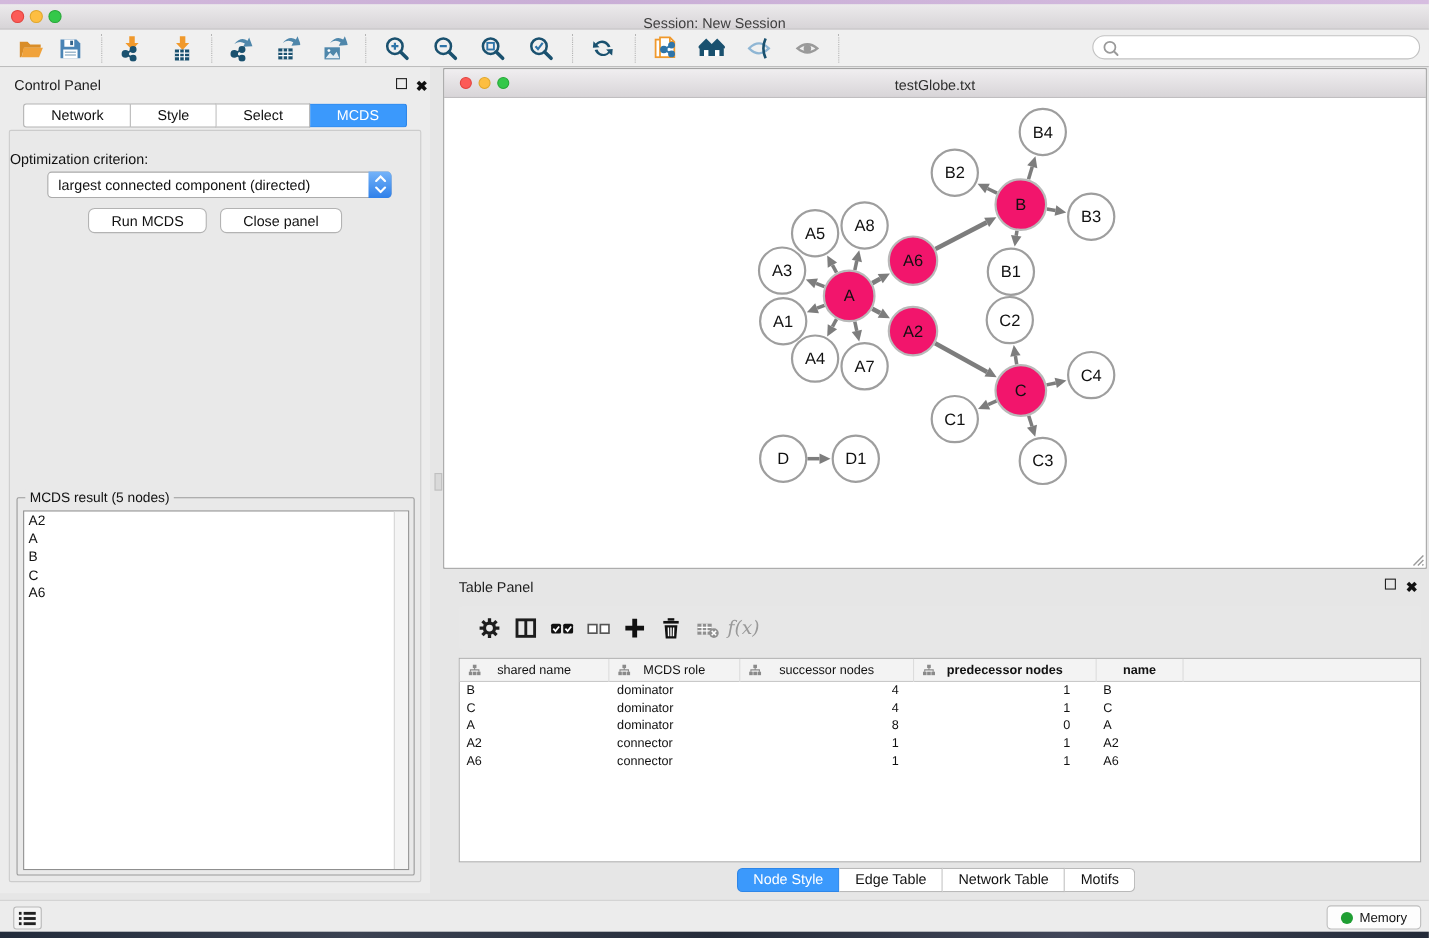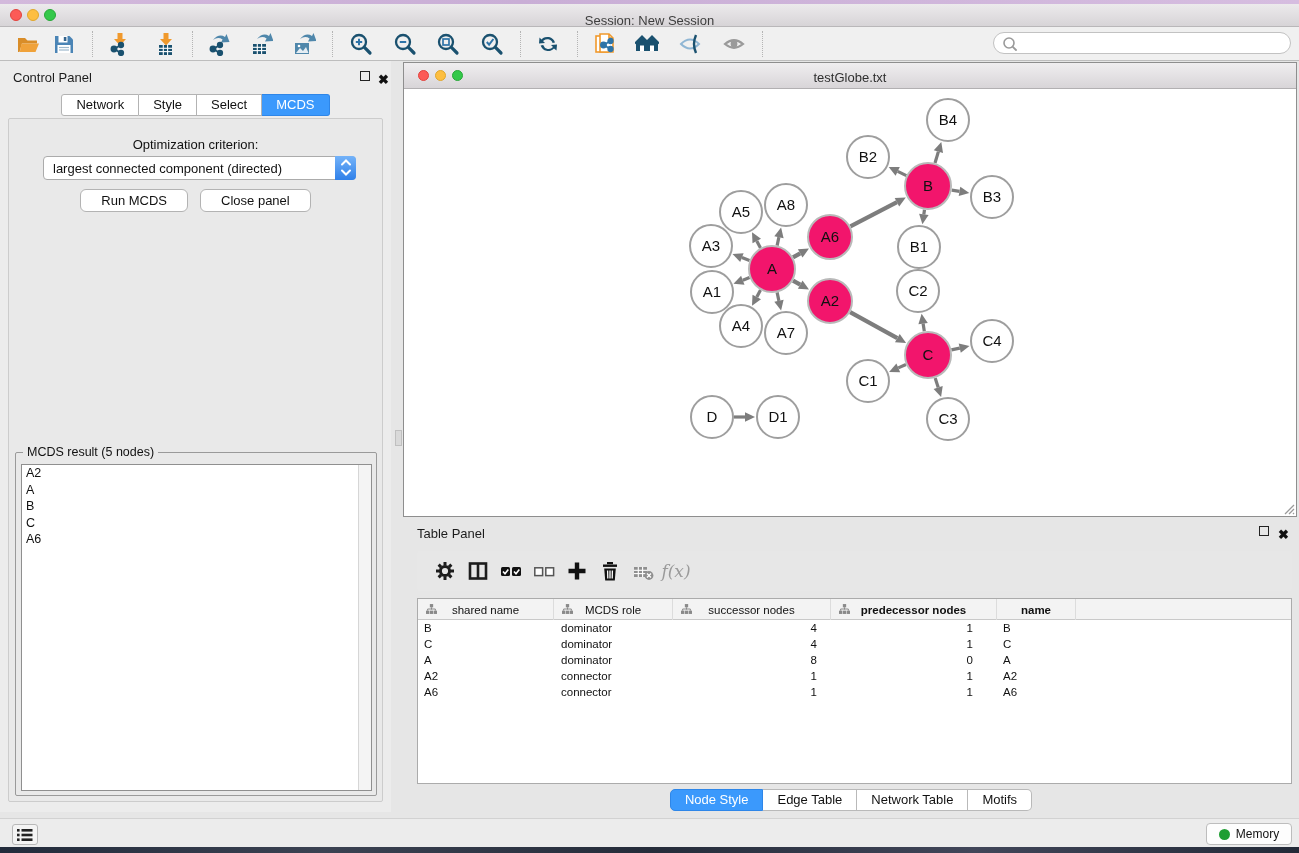--- a/index.html
+++ b/index.html
@@ -23,26 +23,26 @@
   #search-input { border:none; outline:none; flex:1; font-size:12px; background:transparent; height:18px; }
 
   
   #control-panel { left:0; top:61px; width:391px; height:751px; background:#ececec; }
   #cp-header { left:0; top:0; width:100%; height:30px;padding-left:12px; }
   #cp-title { left:13px; top:9px; font-size:13px; color:#1c1c1c; }
   .win-btn { position:absolute; top:9px; width:13px; height:13px; cursor:pointer; }
   .float-glyph { display:block; width:10px; height:10px; border:1.6px solid #222; margin-top:1px; }
   .close-glyph { font-size:13px; font-weight:bold; color:#111; line-height:12px; }
   #cp-tabs { left:0; top:33px; width:100%; display:flex; justify-content:center; gap:0; }
-  .cp-tab { height:22px; padding:0 14px; font-size:13px; line-height:20px; background:#fff; border:1px solid #b3b3b3; border-left:none; color:#111; cursor:pointer; }
+  .cp-tab { height:22px; padding:0 24px; font-size:13px; line-height:20px; background:#fff; border:1px solid #b3b3b3; border-left:none; color:#111; cursor:pointer; }
   .cp-tab:first-child { border-left:1px solid #b3b3b3; border-radius:3px 0 0 3px; }
   .cp-tab:last-child { border-radius:0 3px 3px 0; }
   .cp-tab.sel { background:#3b99fc; border-color:#2e86e8; color:#fff; }
   #cp-body { left:8px; top:57px; width:375px; height:684px; background:#e9e9e9; border:1px solid #cccccc; border-radius:2px; }
-  #opt-label { width:100%; text-align:center; top:18px; font-size:13px; color:#111; }
+  #opt-label { width:100%; top:18px; font-size:13px; color:#111; }
   #criterion-combo { left:34px; top:37px; width:313px; height:24px; background:#fff; border:1px solid #ababab; border-radius:4px; display:flex; align-items:center; cursor:pointer; }
   #criterion-value { padding-left:9px; font-size:13px; color:#111; flex:1; }
   #combo-stepper { width:21px; height:24px; margin-right:-1px; background:linear-gradient(#74b3f9,#2f80e9); border-radius:0 4px 4px 0; position:relative; }
   .chev { position:absolute; left:4.5px; width:12px; height:7px; }
   #cp-buttons { left:0; top:70px; width:100%; display:flex; justify-content:center; gap:12px; }
   .cp-btn { height:23px; padding:0 20px; background:#fff; border:1px solid #b3b3b3; border-radius:6px; font-size:13px; color:#111; cursor:pointer; }
   #result-group { left:6px; top:333px; width:362px; height:344px; border:1px solid #9a9a9a; border-radius:2px; }
   #result-legend { position:absolute; left:7px; top:-8px; background:#e9e9e9; padding:0 4px; font-size:12.5px; color:#111; }
   #result-list { position:absolute; left:5px; top:11px; width:351px; height:327px; background:#fff; border:1px solid #8f8f8f; overflow:hidden; }
   #result-scroll { position:absolute; right:0; top:0; width:13px; height:100%; background:#f4f4f4; border-left:1px solid #d6d6d6; }

